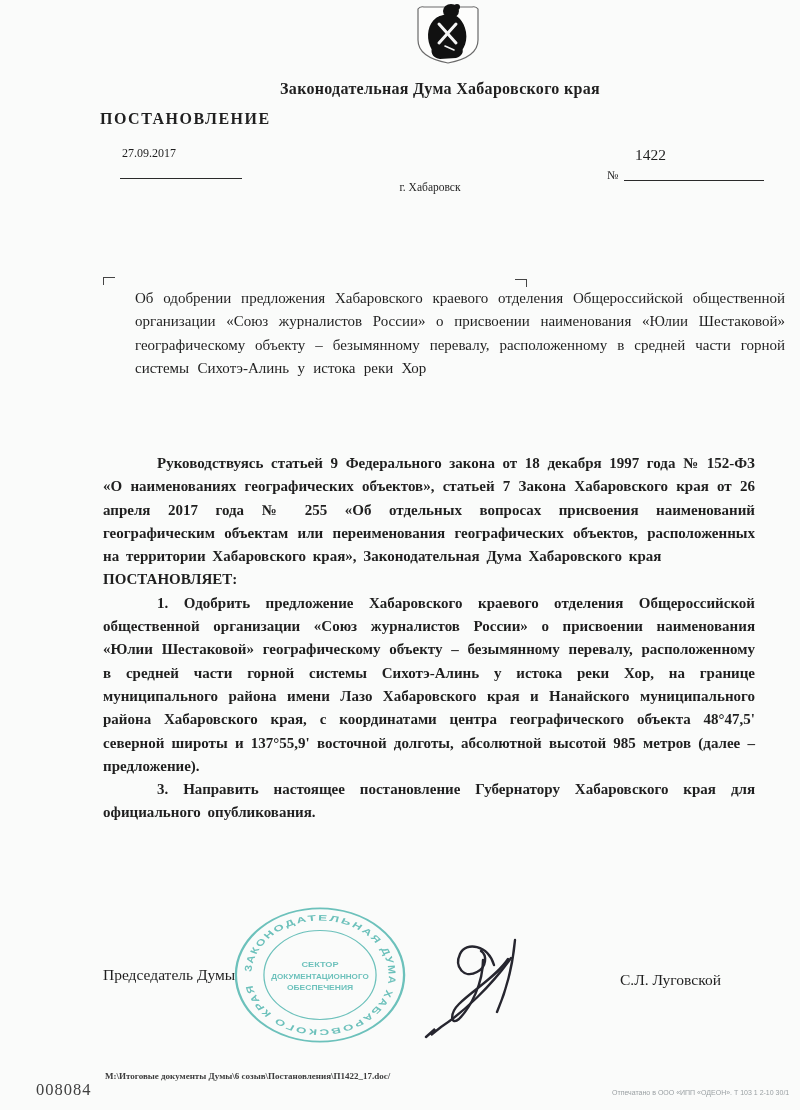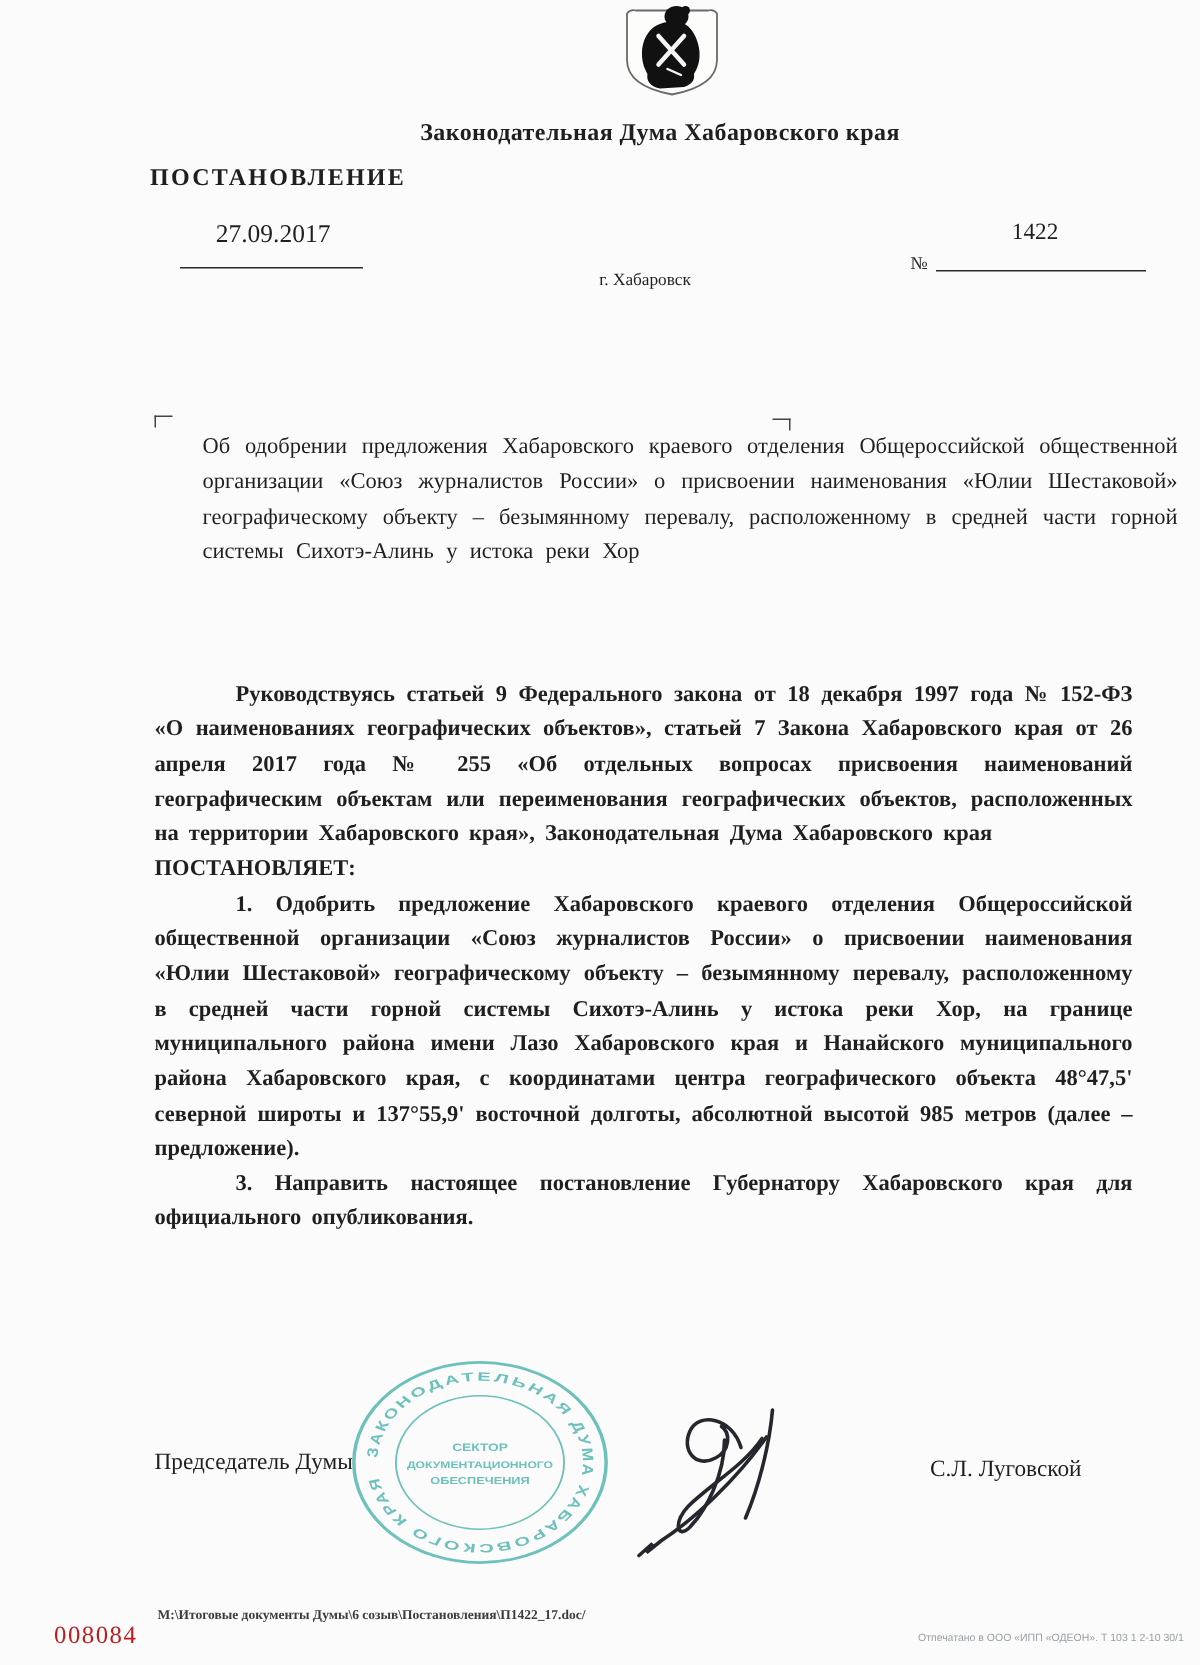--- a/index.html
+++ b/index.html
@@ -11,24 +11,24 @@
   }
   .emblem { position:absolute; left:410px; top:2px; }
   .org-name {
     position:absolute; left:100px; top:80px; width:680px;
     text-align:center; font-size:16px; font-weight:bold; letter-spacing:.3px;
   }
   .doc-type {
     position:absolute; left:100px; top:110px; width:680px;
     text-align:left; font-size:16px; font-weight:bold; letter-spacing:1.5px;
   }
-  .date-value { position:absolute; left:122px; top:146px; width:120px; text-align:center; font-size:17px; }
+  .date-value { position:absolute; left:122px; top:146px; width:120px; font-size:12px; }
   .date-line  { position:absolute; left:120px; top:178px; width:122px; border-top:1.4px solid #2a2a2a; }
   .city       { position:absolute; left:340px; top:181px; width:180px; text-align:center; font-size:11.5px; }
-  .num-value  { position:absolute; left:635px; top:146px; width:110px; text-align:center; font-size:15.5px; }
+  .num-value  { position:absolute; left:635px; top:146px; width:110px; text-align:left; font-size:15.5px; }
   .num-label  { position:absolute; left:607px; top:168px; font-size:12px; }
   .num-line   { position:absolute; left:624px; top:180px; width:140px; border-top:1.4px solid #2a2a2a; }
   .corner-left  { position:absolute; left:103px; top:277px; width:12px; height:8px;
                   border-top:1.3px solid #444; border-left:1.3px solid #444; }
   .corner-right { position:absolute; left:515px; top:279px; width:12px; height:8px;
                   border-top:1.3px solid #444; border-right:1.3px solid #444; }
   .doc-title {
     position:absolute; left:103px; top:287px; width:650px;
     font-size:15px; line-height:23.4px; text-align:justify; word-spacing:4.5px;margin-left:32px;
   }
@@ -41,21 +41,21 @@
   .sig-name     { position:absolute; left:620px; top:971px; font-size:15.5px; }
   .stamp { position:absolute; left:233px; top:906px; opacity:.78; }
   .stamp text { font-family:"Liberation Sans", sans-serif; font-weight:bold; }
   .signature-ink { position:absolute; left:420px; top:933px; }
   .footer-path {
     position:absolute; left:105px; top:1071px; font-size:9px; font-weight:bold;
     color:#3c3c3c; font-family:"Liberation Serif", serif;
   }
   .footer-number {
     position:absolute; left:36px; top:1080px; font-size:16.5px;
-    letter-spacing:1px; color:#b91c1c;
+    letter-spacing:1px; color:#404040;
   }
   .footer-print {
     position:absolute; left:612px; top:1089px; font-size:7px;
     color:#9aa0a3; font-family:"Liberation Sans", sans-serif;
   }
 </style>
 </head>
 <body>
 
 <div class="page">

